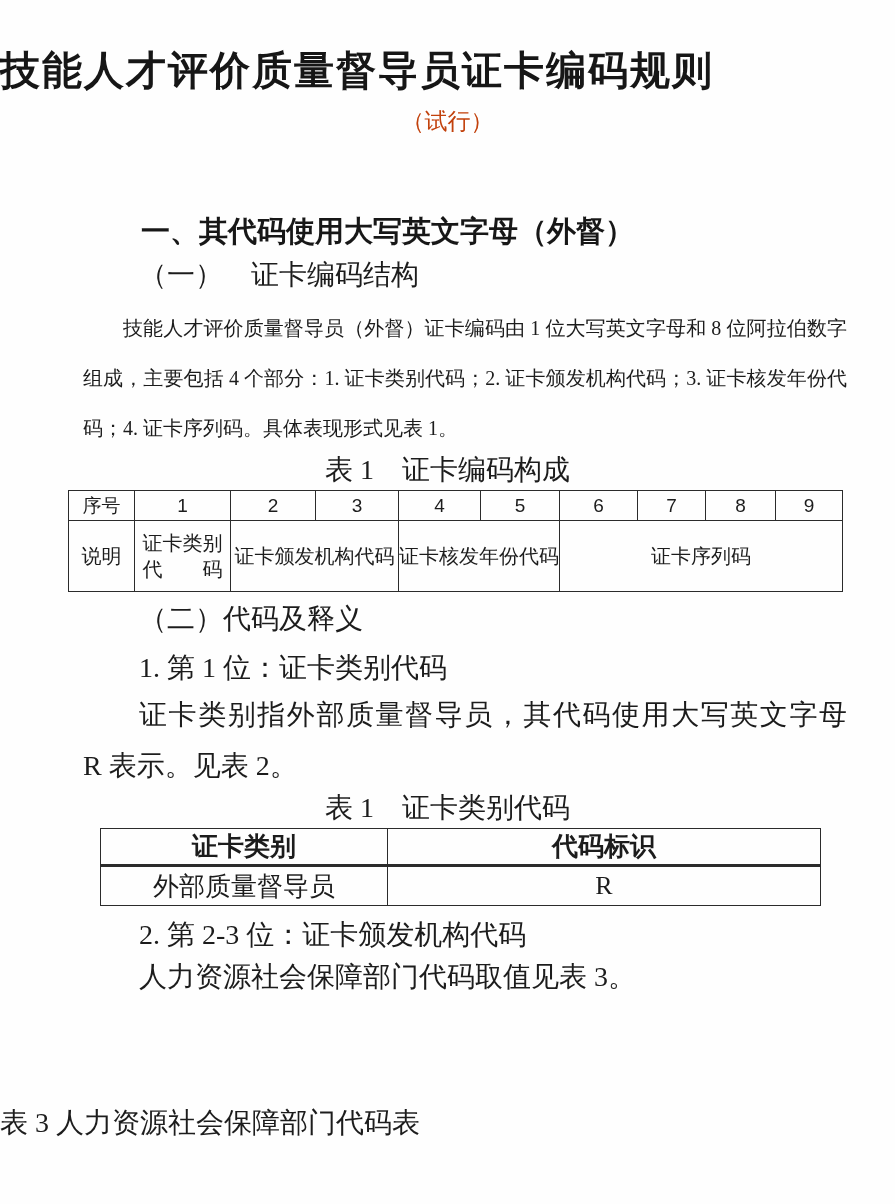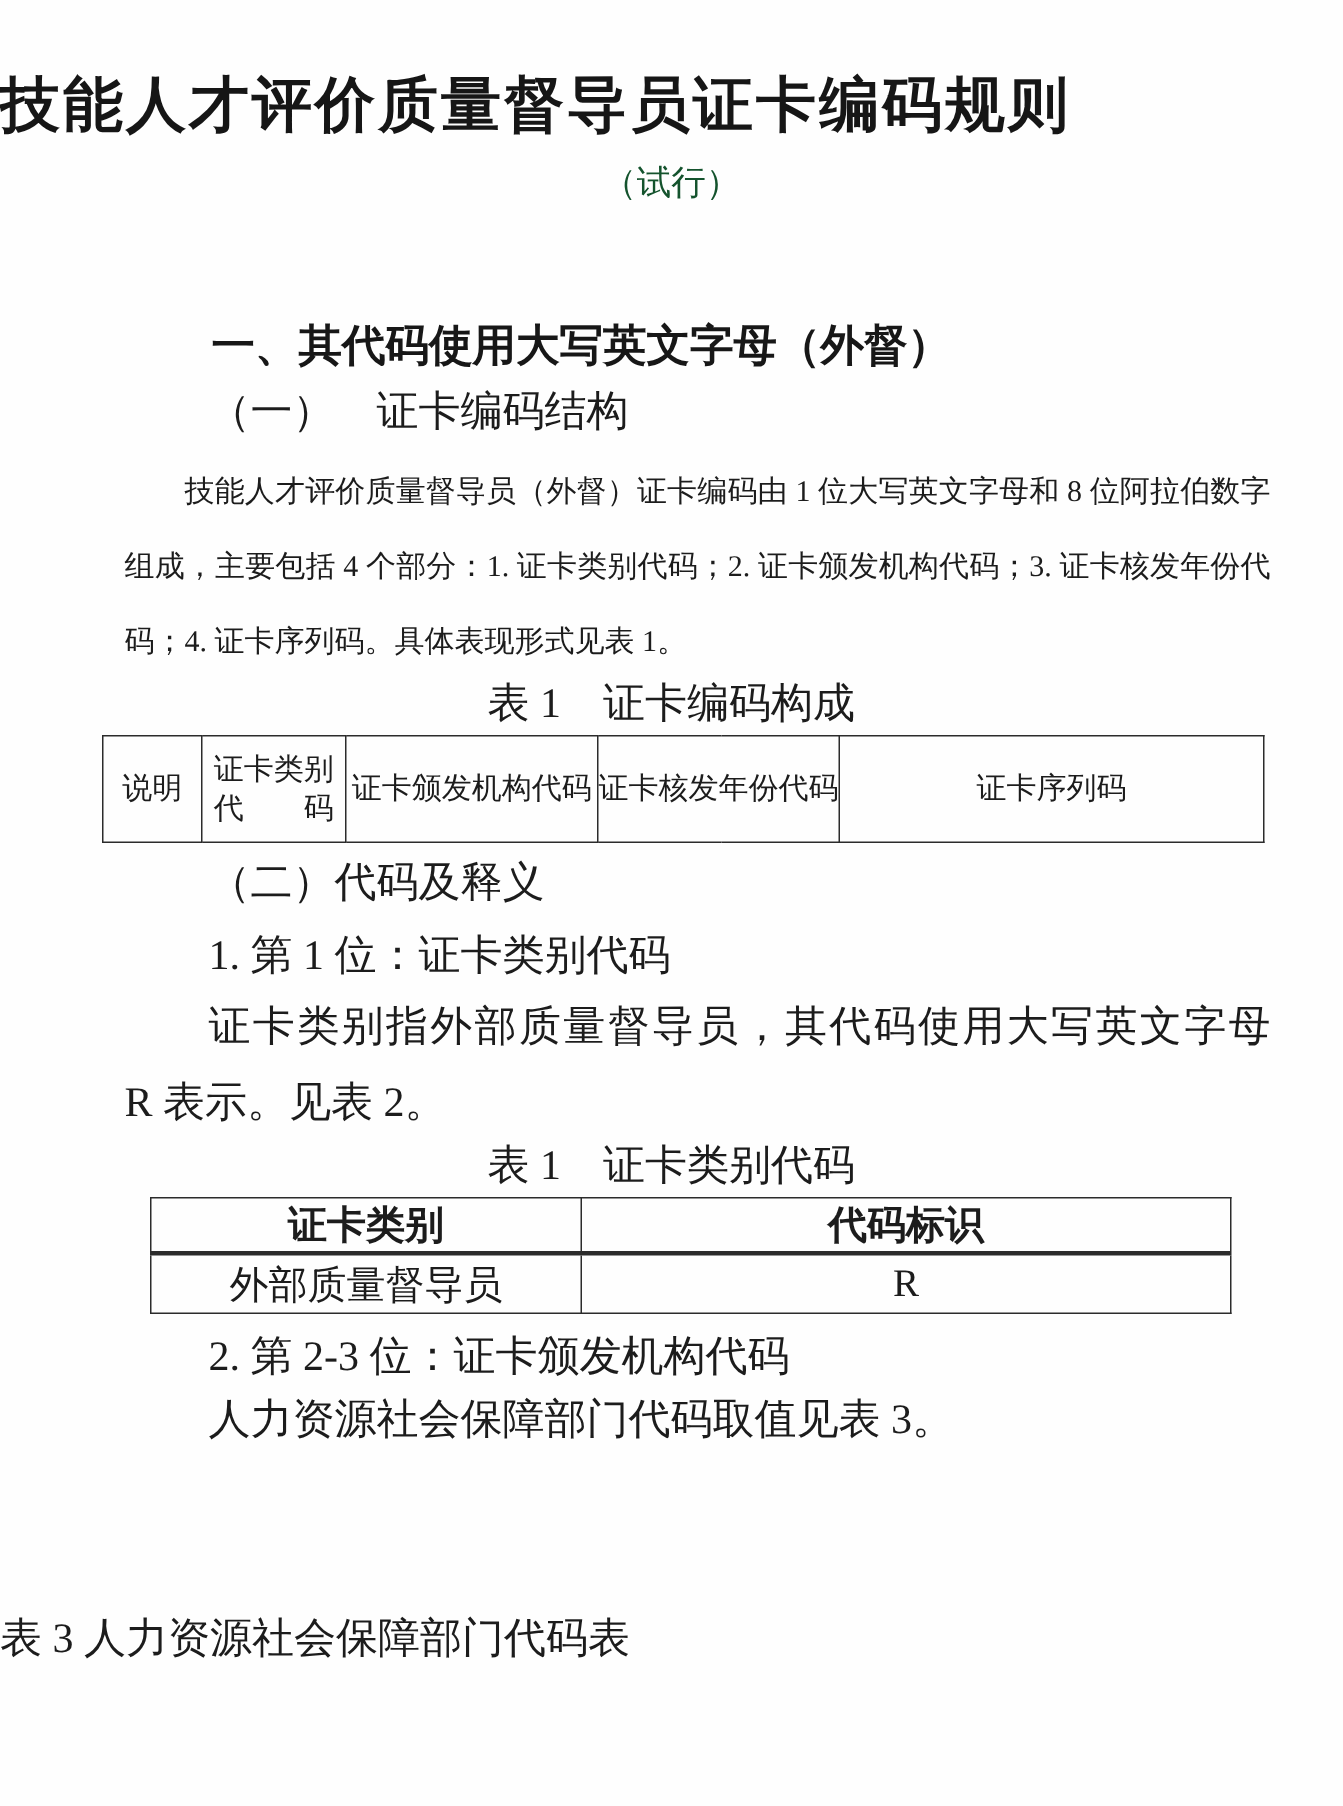--- a/index.html
+++ b/index.html
@@ -22,21 +22,21 @@
     font-size: 40px;
     line-height: 56px;
     letter-spacing: 2px;
     color: #161616;
   }
   .subtitle {
     text-align: center;
     font-size: 23px;
     line-height: 36px;
     margin-top: 6px;
-    color: #14532d;
+    color: #c2410c;
   }
   .h-section {
     margin: 71px 48px 0 83px;
     text-indent: 2em;
     font-family: "Liberation Sans", "DejaVu Sans", sans-serif;
     font-weight: 700;
     font-size: 29px;
     line-height: 40px;
     color: #171717;
   }
@@ -162,20 +162,32 @@
         <col style="width:85px">
         <col style="width:83px">
       <col style="width:82px">
         <col style="width:79px">
         <col style="width:78px">
         <col style="width:68px">
       <col style="width:70px">
         <col style="width:67px">
     </colgroup>
     <tbody>
+        <tr class="num-row">
+      <th>序号</th>
+      <td class="num">1</td>
+      <td class="num">2</td>
+      <td class="num">3</td>
+      <td class="num">4</td>
+      <td class="num">5</td>
+      <td class="num">6</td>
+      <td class="num">7</td>
+      <td class="num">8</td>
+      <td class="num">9</td>
+    </tr>
     <tr class="desc-row">
       <th>说明</th>
       <td>
         <div>证卡类别</div>
         <div>代　　码</div>
       </td>
       <td colspan="2">证卡颁发机构代码</td>
       <td colspan="2">证卡核发年份代码</td>
       <td colspan="4">证卡序列码</td>
     </tr>

